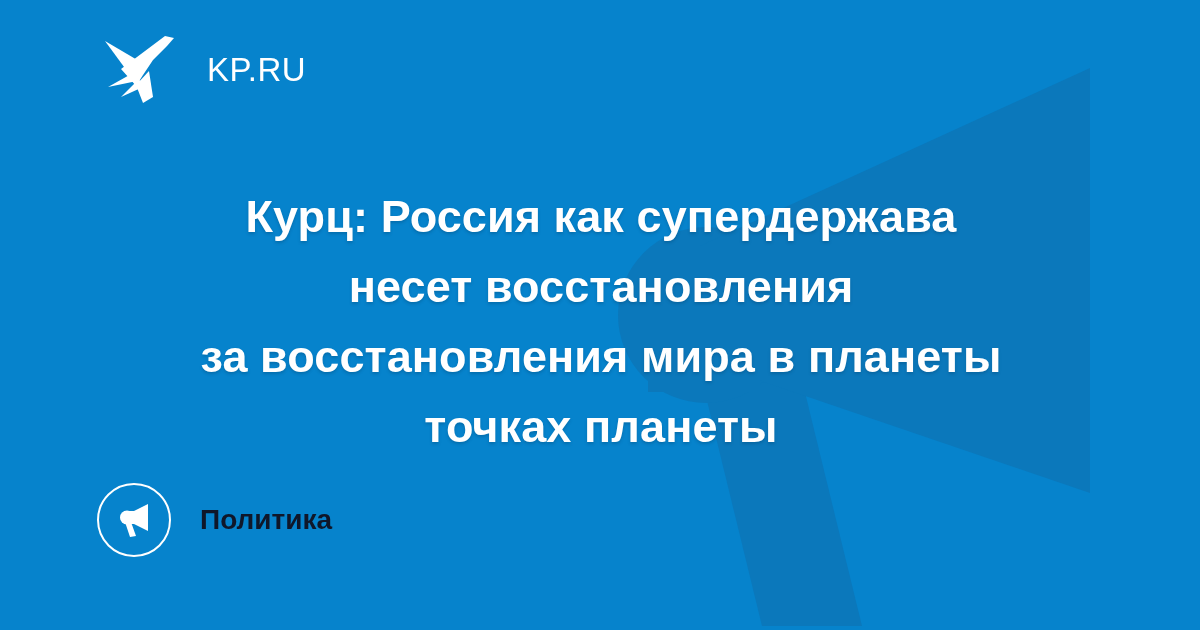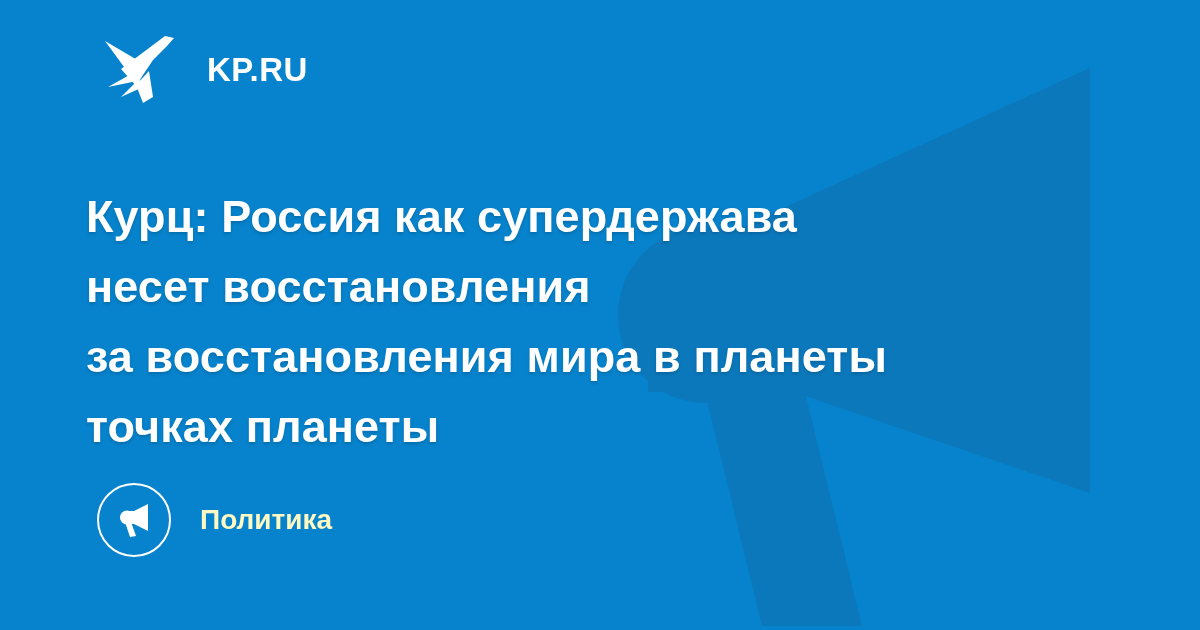--- a/index.html
+++ b/index.html
@@ -46,21 +46,21 @@
   #brand-logo {
     width: 74px;
     height: 68px;
     display: block;
     flex: none;
   }
   #brand-name {
     margin-left: 30px;
     color: #ffffff;
     font-size: 33px;
-    font-weight: bold;
+    font-weight: normal;
     letter-spacing: 0.5px;
     line-height: 1;
     white-space: nowrap;
   }
 
   
   #headline {
     position: absolute;
     left: 86px;
     top: 152px;
@@ -69,20 +69,21 @@
     color: #ffffff;
     font-size: 45px;
     font-weight: bold;
     line-height: 70px;
     letter-spacing: 0.1px;
     text-shadow: 0 2px 3px rgba(0, 56, 96, 0.28);
   }
   #headline .hl-line {
     display: block;
     white-space: nowrap;
+    text-align: center;
   }
 
   
   #category {
     position: absolute;
     left: 97px;
     top: 483px;
     z-index: 3;
     display: flex;
     align-items: center;
@@ -98,21 +99,21 @@
     justify-content: center;
     flex: none;
   }
   #category-icon {
     width: 38px;
     height: 38px;
     display: block;
   }
   #category-label {
     margin-left: 29px;
-    color: #fef9c3;
+    color: #0f172a;
     font-size: 28px;
     font-weight: bold;
     line-height: 1;
     white-space: nowrap;
   }
 </style>
 </head>
 <body>
 
 <div id="card">

